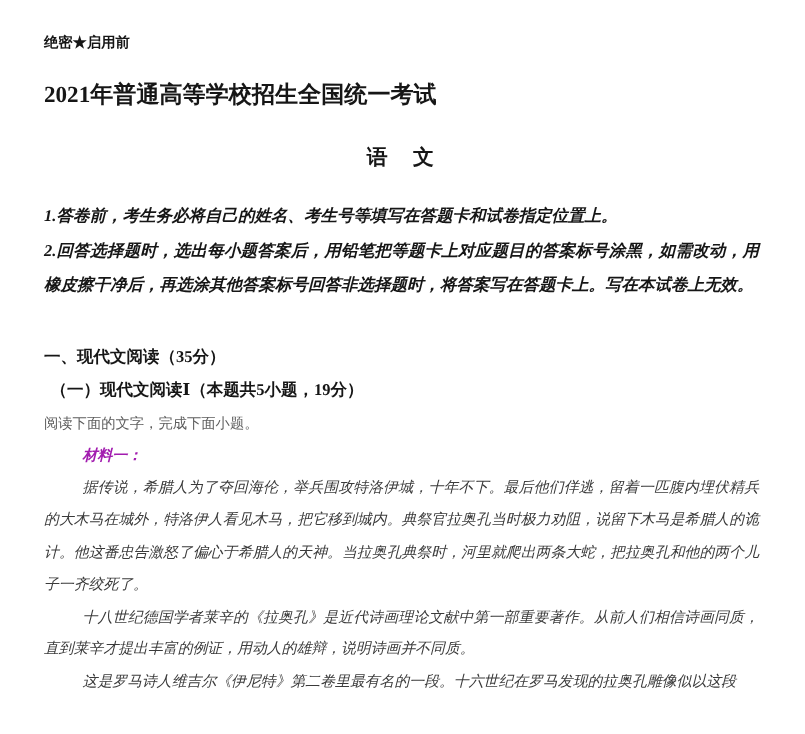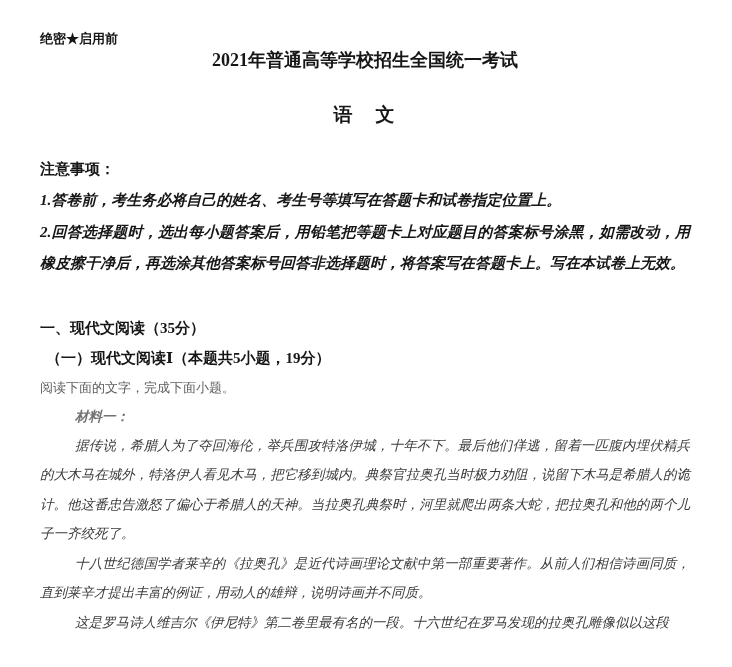--- a/index.html
+++ b/index.html
@@ -16,22 +16,23 @@
     height: 667px;
     padding: 30px 42px 0 40px;
     background: #ffffff;
   }
   .classification {
     font-size: 13px;
     font-weight: bold;
     color: #161616;
   }
   .exam-title {
-    text-align: center;
-    font-size: 18px;
+    margin-top: 24px;
+    text-align: left;
+    font-size: 21px;
     font-weight: bold;
     color: #161616;
   }
   .subject-title {
     margin-top: 30px;
     text-align: center;
     font-size: 19px;
     font-weight: bold;
     letter-spacing: 2px;
     color: #161616;
@@ -73,21 +74,21 @@
     margin-top: 2px;
     color: #5c5c5c;
   }
   .material-heading {
     font-size: 13.5px;
     font-weight: bold;
     font-style: italic;
     text-indent: 2.6em;
     line-height: 28px;
     margin-top: 2px;
-    color: #737373;
+    color: #a21caf;
   }
   .material-paragraph {
     font-size: 13.5px;
     font-style: italic;
     line-height: 29.5px;
     text-indent: 2.6em;
     text-align: justify;
     color: #3a3a3a;
   }
 </style>
@@ -96,21 +97,20 @@
 
 <div class="page">
 
   <div class="classification">绝密★启用前</div>
 
   <div class="exam-title">2021年普通高等学校招生全国统一考试</div>
 
   <div class="subject-title">语　文</div>
 
   <div class="notice">
-    <div class="notice-heading">注意事项：</div>
     <div class="notice-item">1.答卷前，考生务必将自己的姓名、考生号等填写在答题卡和试卷指定位置上。</div>
     <div class="notice-item">2.回答选择题时，选出每小题答案后，用铅笔把等题卡上对应题目的答案标号涂黑，如需改动，用橡皮擦干净后，再选涂其他答案标号回答非选择题时，将答案写在答题卡上。写在本试卷上无效。</div>
   </div>
 
   <div class="section-heading">一、现代文阅读（35分）</div>
 
   <div class="section-subheading">（一）现代文阅读Ⅰ（本题共5小题，19分）</div>
 
   <div class="reading-prompt">阅读下面的文字，完成下面小题。</div>
 

